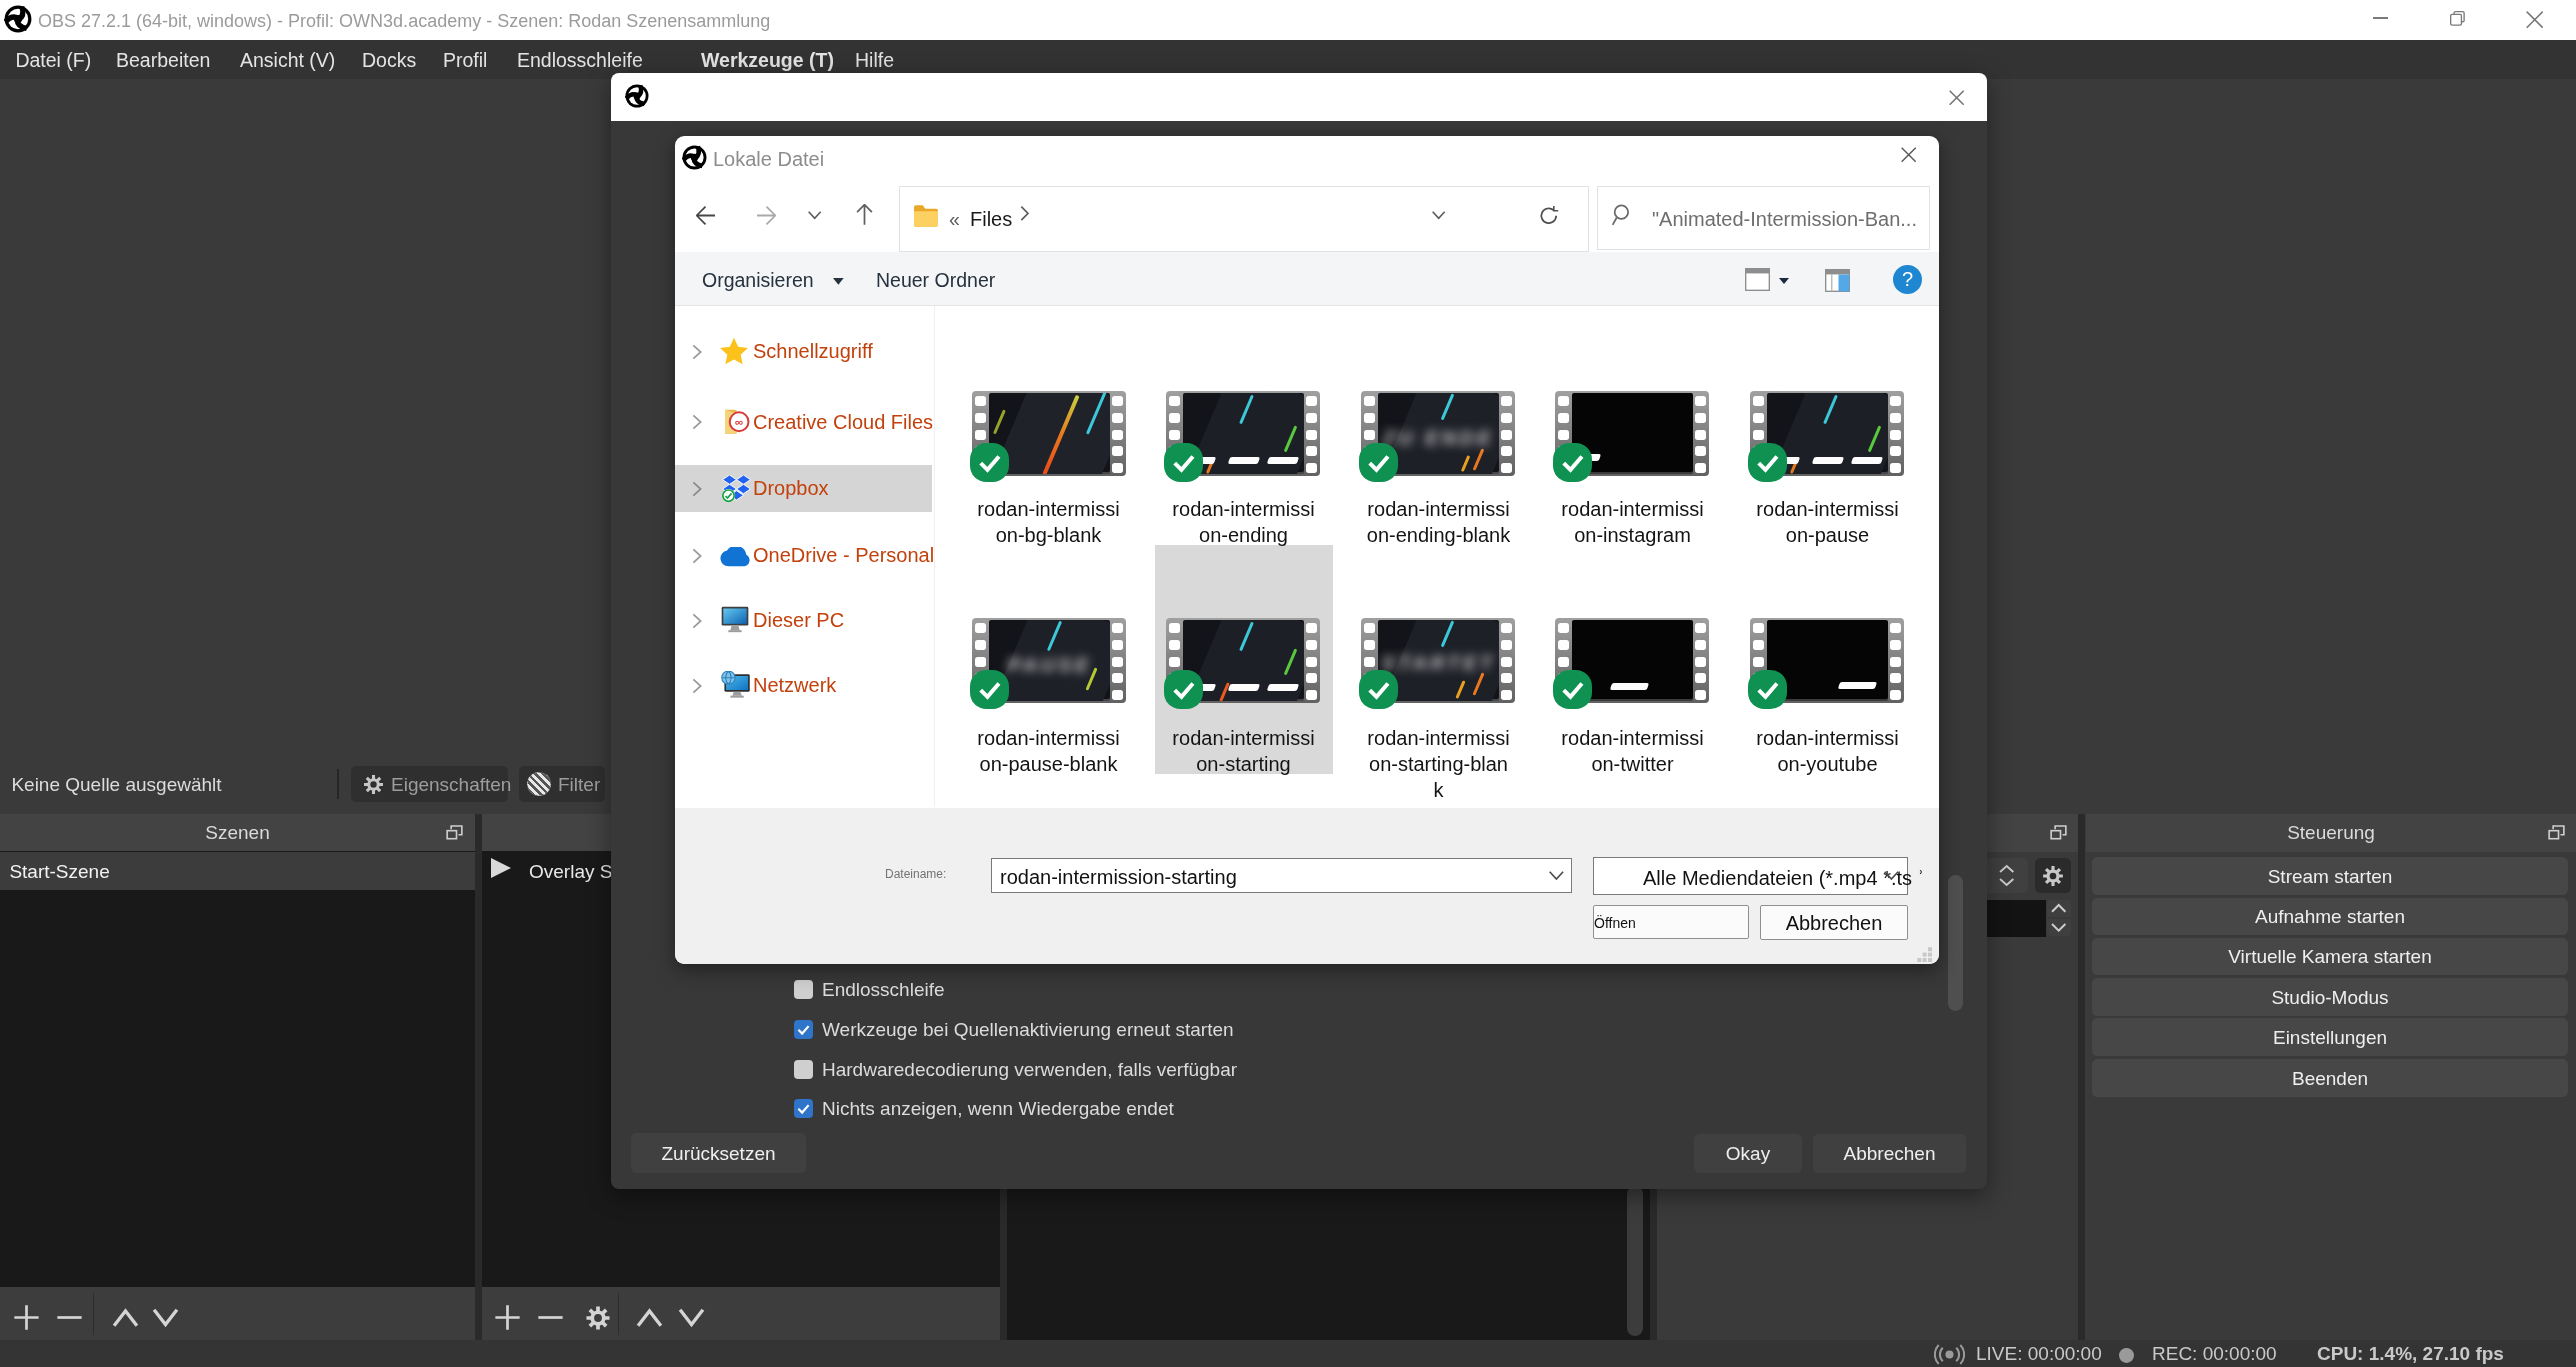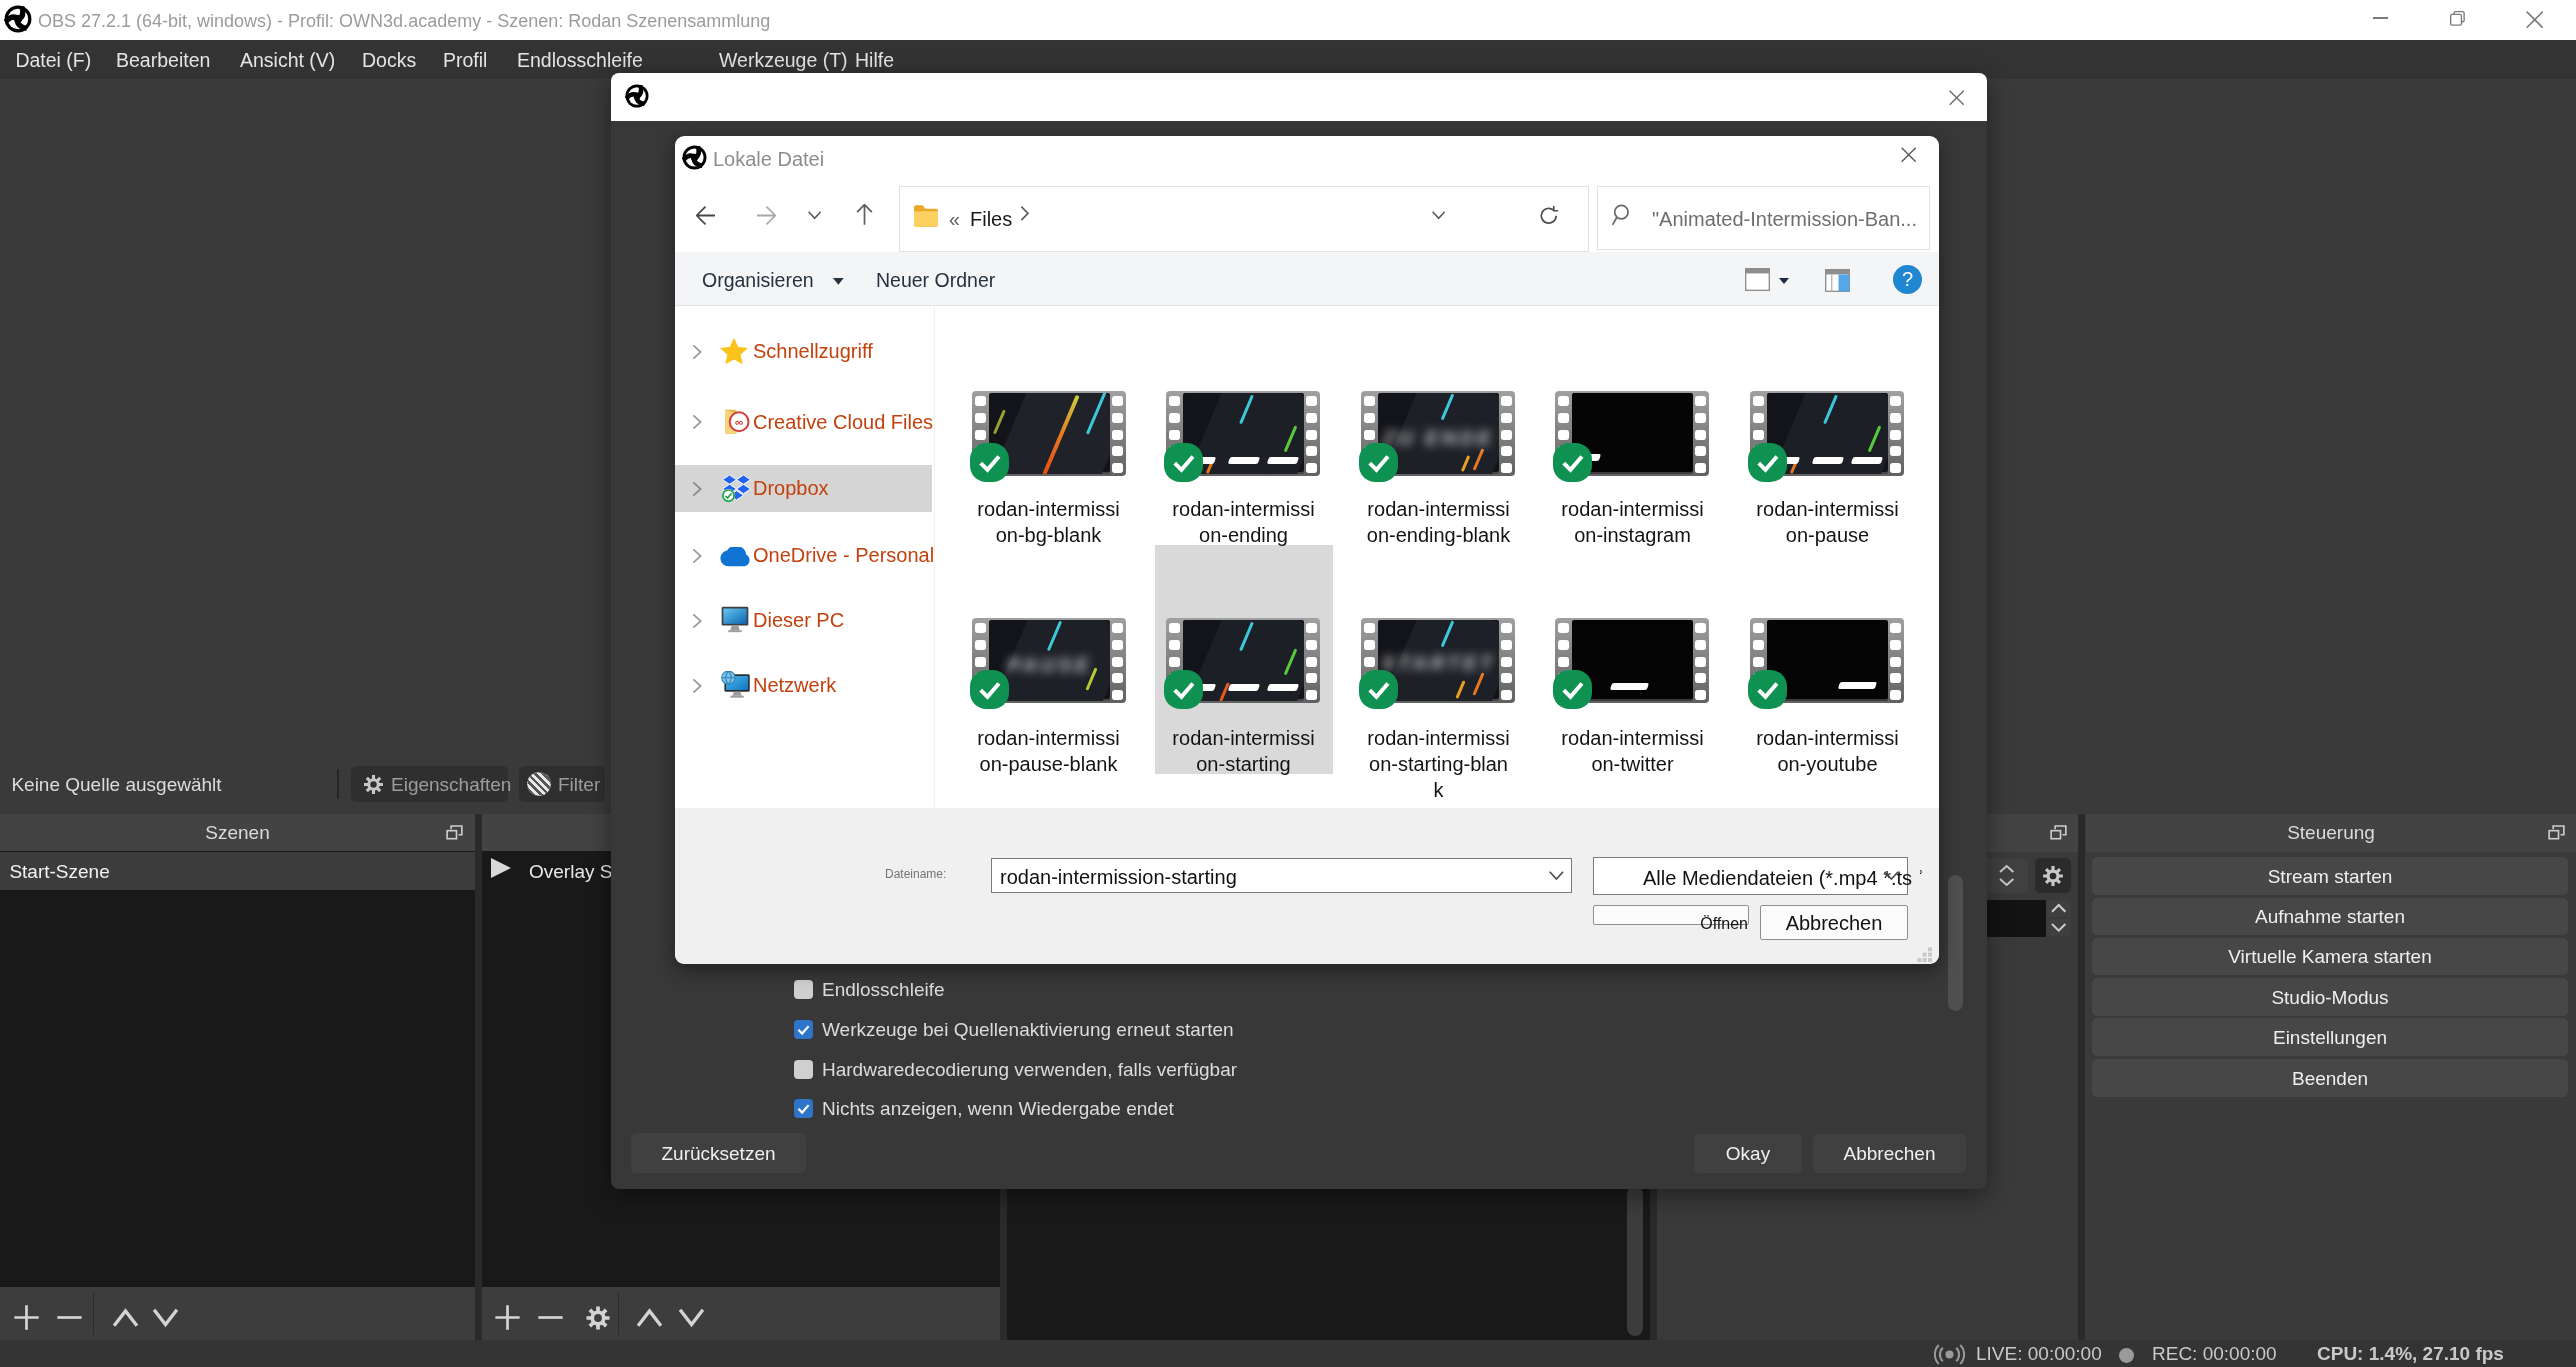--- a/index.html
+++ b/index.html
@@ -80,21 +80,21 @@
     </svg>
 </div>
 
 <div class="abs" id="menubar"></div>
 <div class="menuitem" style="left:15.4px;">Datei (F)</div>
 <div class="menuitem" style="left:116px;">Bearbeiten</div>
 <div class="menuitem" style="left:240px;">Ansicht (V)</div>
 <div class="menuitem" style="left:362px;">Docks</div>
 <div class="menuitem" style="left:443px;">Profil</div>
 <div class="menuitem" style="left:517px;">Endlosschleife</div>
-<div class="menuitem" style="left:719px;">Werkzeuge (T)</div>
+<div class="menuitem" style="left:701px;font-weight:bold;">Werkzeuge (T)</div>
 <div class="menuitem" style="left:855px;">Hilfe</div>
 
 <div class="abs" style="left:11.4px;top:766px;height:36px;line-height:38px;color:#dcdcdc;font-size:19px;">Keine Quelle ausgewählt</div>
 <div class="abs" style="left:337px;top:769px;width:2px;height:29.5px;background:#262626;"></div>
 <div class="darkbtn" style="left:351px;top:766px;width:157px;height:36px;"></div>
 <div class="abs" style="left:362px;top:773px;">
   <svg width="23" height="23" viewBox="0 0 34 34">
       <g stroke="#c6c6c6" stroke-width="4.5" fill="none">
   <circle cx="17" cy="17" r="7"></circle>
         <path d="M17 3v6M17 25v6M3 17h6M25 17h6M7.1 7.1l4.2 4.2M22.7 22.7l4.2 4.2M26.9 7.1l-4.2 4.2M11.3 22.7l-4.2 4.2"></path>
@@ -515,21 +515,21 @@
         <path d="M1 1 L11 12 L21 1"></path>
       </svg>
     </div>
   <div class="abs" style="left:918px;top:721px;width:315px;height:38px;background:#fff;border:1.3px solid #7a7a7a;"></div>
   <div class="abs" style="left:928px;top:731px;font-size:20px;color:#111;margin-left:40px;">Alle Mediendateien (*.mp4 *.ts ʾ</div>
   <div class="abs" style="left:1209px;top:735px;">
       <svg width="14.8" height="9.4" viewBox="0 0 22 14" fill="none" stroke="#4a4a4a" stroke-width="2.4">
         <path d="M1 1 L11 12 L21 1"></path>
       </svg>
     </div>
-  <div class="abs" style="left:918px;top:769px;width:156px;height:20px;background:#fbfbfb;border:1.3px solid #8f8f8f;border-radius:2px;text-align:right;line-height:35px;font-size:16px;color:#111;">Öffnen</div>
+  <div class="abs" style="left:918px;top:769px;width:156px;height:34px;background:#fbfbfb;border:1.3px solid #8f8f8f;border-radius:2px;text-align:left;line-height:35px;font-size:14px;color:#111;">Öffnen</div>
   <div class="abs" style="left:1085px;top:769px;width:148px;height:35px;background:#fbfbfb;border:1.3px solid #8f8f8f;border-radius:2px;text-align:center;line-height:35px;font-size:20px;color:#111;">Abbrechen</div>
   <div class="grip" style="left:1253px;top:822px;"></div>
 
   <div class="abs" style="left:480px;top:409px;width:178px;height:229px;background:#d9d9d9;"></div>
 
   <div class="film" style="left:297px;top:255px;">
     <div class="shot">
       <div class="stk" style="left:19px;top:-13.4px;width:101px;height:134px;background:#20222a;transform:rotate(23deg);"></div>
       <div class="stk" style="left:9.4px;top:16px;width:3.4px;height:25.5px;background:#97a12c;transform:rotate(23deg);"></div>
       <div class="stk" style="left:70px;top:-1.3px;width:4px;height:86px;background:linear-gradient(#c8d23c,#e87820,#e84a18);transform:rotate(23deg);"></div>

